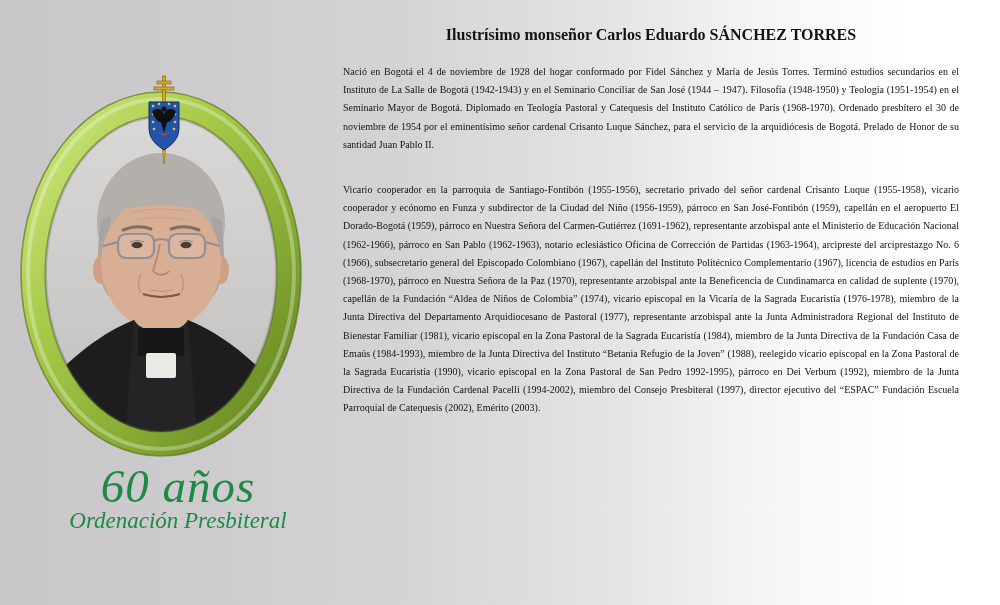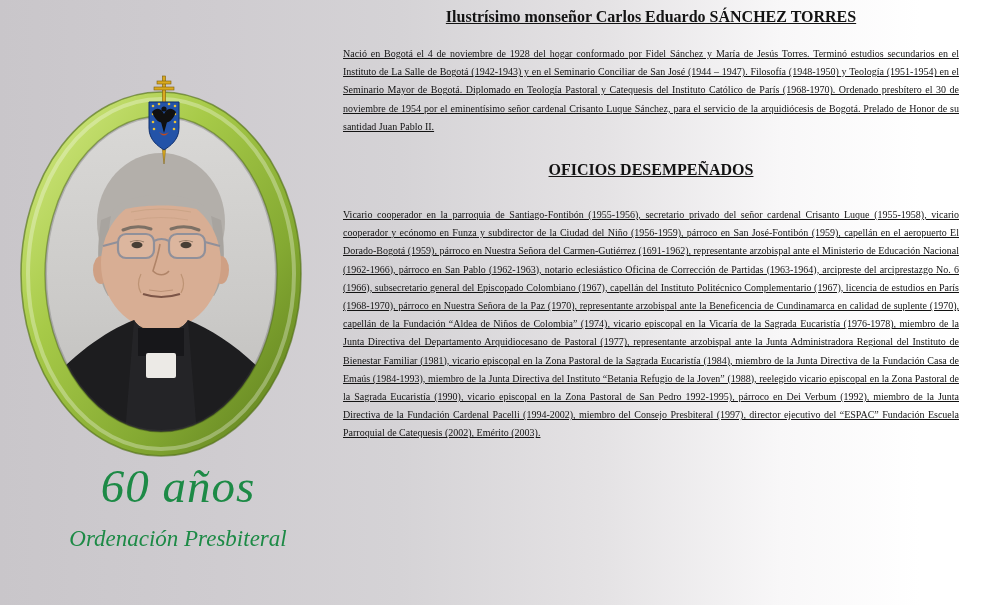--- a/index.html
+++ b/index.html
@@ -15,28 +15,28 @@
   .framed-portrait{position:absolute;left:4px;top:60px;width:316px;height:412px;}
   .caption-large{
     position:absolute;left:22px;top:462px;width:312px;
     text-align:center;
     font-style:italic;
     font-size:47px;line-height:1.05;
     color:#1d8a46;
     letter-spacing:1px;
   }
   .caption-small{
-    position:absolute;left:22px;top:526px;width:312px;
+    position:absolute;left:22px;top:508px;width:312px;
     text-align:center;
     font-style:italic;
     font-size:23px;line-height:1.1;
     color:#1d8a46;
   }
   .text-col{
-    position:absolute;left:343px;top:7px;width:616px;text-decoration:underline;
+    position:absolute;left:343px;top:25px;width:616px;
   }
   .doc-title{
     margin:0;
     font-size:16px;font-weight:bold;
     text-align:center;
     line-height:19px;
   }
   .section-heading{
     margin:24px 0 0 0;
     font-size:16px;font-weight:bold;
@@ -161,17 +161,16 @@
       </g>
     </svg>
 
     <div class="caption-large">60 años</div>
     <div class="caption-small">Ordenación Presbiteral</div>
   </div>
 
   <div class="text-col">
     <h1 class="doc-title">Ilustrísimo monseñor Carlos Eduardo SÁNCHEZ TORRES</h1>
     <p class="para">Nació en Bogotá el 4 de noviembre de 1928 del hogar conformado por Fidel Sánchez y María de Jesús Torres. Terminó estudios secundarios en el Instituto de La Salle de Bogotá (1942-1943) y en el Seminario Conciliar de San José (1944 – 1947). Filosofía (1948-1950) y Teología (1951-1954) en el Seminario Mayor de Bogotá. Diplomado en Teología Pastoral y Catequesis del Instituto Católico de París (1968-1970). Ordenado presbítero el 30 de noviembre de 1954 por el eminentísimo señor cardenal Crisanto Luque Sánchez, para el servicio de la arquidiócesis de Bogotá. Prelado de Honor de su santidad Juan Pablo II.</p>
-    <h2 class="section-heading">OFICIOS DESEMPEÑADOS</h2>
     <p class="para offices">Vicario cooperador en la parroquia de Santiago-Fontibón (1955-1956), secretario privado del señor cardenal Crisanto Luque (1955-1958), vicario cooperador y ecónomo en Funza y subdirector de la Ciudad del Niño (1956-1959), párroco en San José-Fontibón (1959), capellán en el aeropuerto El Dorado-Bogotá (1959), párroco en Nuestra Señora del Carmen-Gutiérrez (1691-1962), representante arzobispal ante el Ministerio de Educación Nacional (1962-1966), párroco en San Pablo (1962-1963), notario eclesiástico Oficina de Corrección de Partidas (1963-1964), arcipreste del arciprestazgo No. 6 (1966), subsecretario general del Episcopado Colombiano (1967), capellán del Instituto Politécnico Complementario (1967), licencia de estudios en París (1968-1970), párroco en Nuestra Señora de la Paz (1970), representante arzobispal ante la Beneficencia de Cundinamarca en calidad de suplente (1970), capellán de la Fundación “Aldea de Niños de Colombia” (1974), vicario episcopal en la Vicaría de la Sagrada Eucaristía (1976-1978), miembro de la Junta Directiva del Departamento Arquidiocesano de Pastoral (1977), representante arzobispal ante la Junta Administradora Regional del Instituto de Bienestar Familiar (1981), vicario episcopal en la Zona Pastoral de la Sagrada Eucaristía (1984), miembro de la Junta Directiva de la Fundación Casa de Emaús (1984-1993), miembro de la Junta Directiva del Instituto “Betania Refugio de la Joven” (1988), reelegido vicario episcopal en la Zona Pastoral de la Sagrada Eucaristía (1990), vicario episcopal en la Zona Pastoral de San Pedro 1992-1995), párroco en Dei Verbum (1992), miembro de la Junta Directiva de la Fundación Cardenal Pacelli (1994-2002), miembro del Consejo Presbiteral (1997), director ejecutivo del “ESPAC” Fundación Escuela Parroquial de Catequesis (2002), Emérito (2003).</p>
   </div>
 
 </div>
 
 </body></html>

